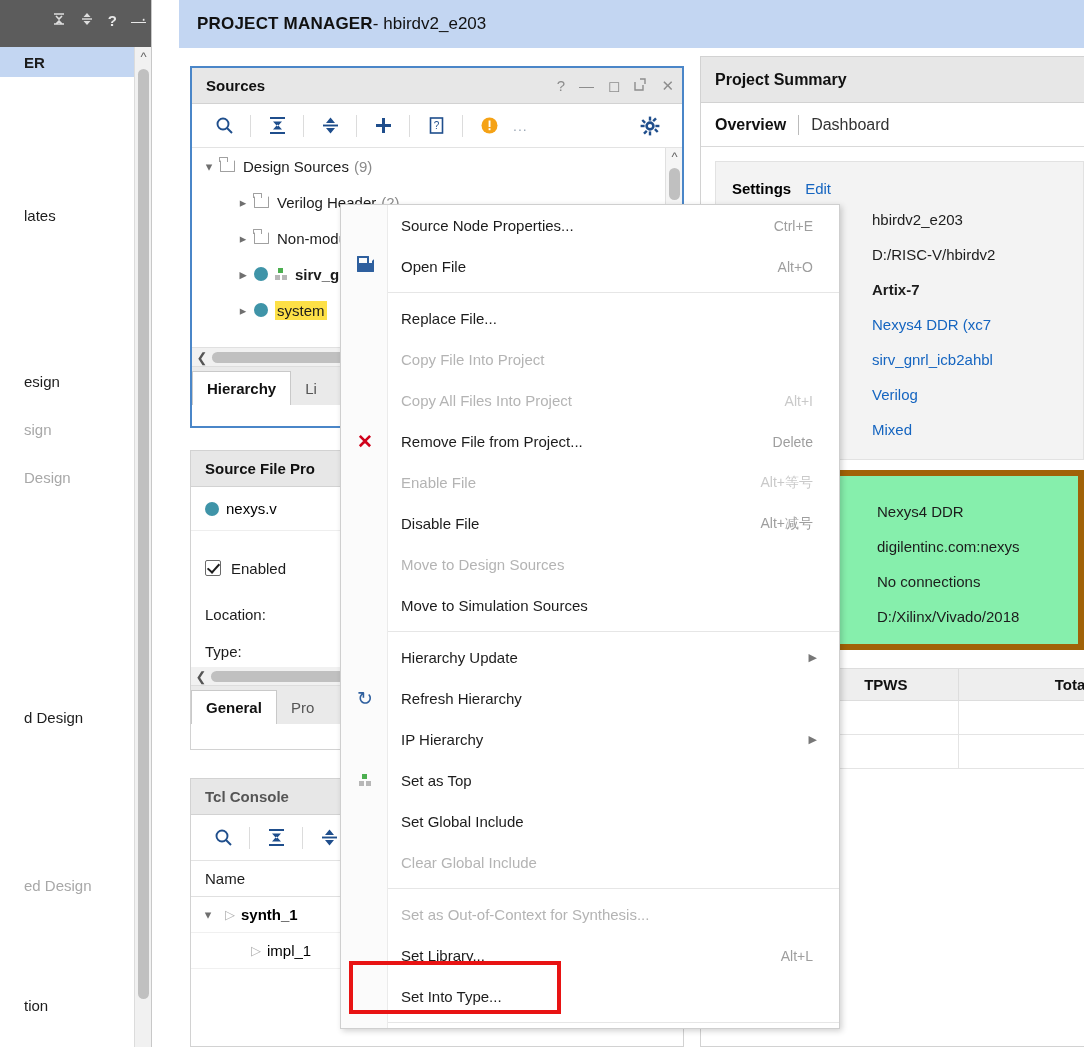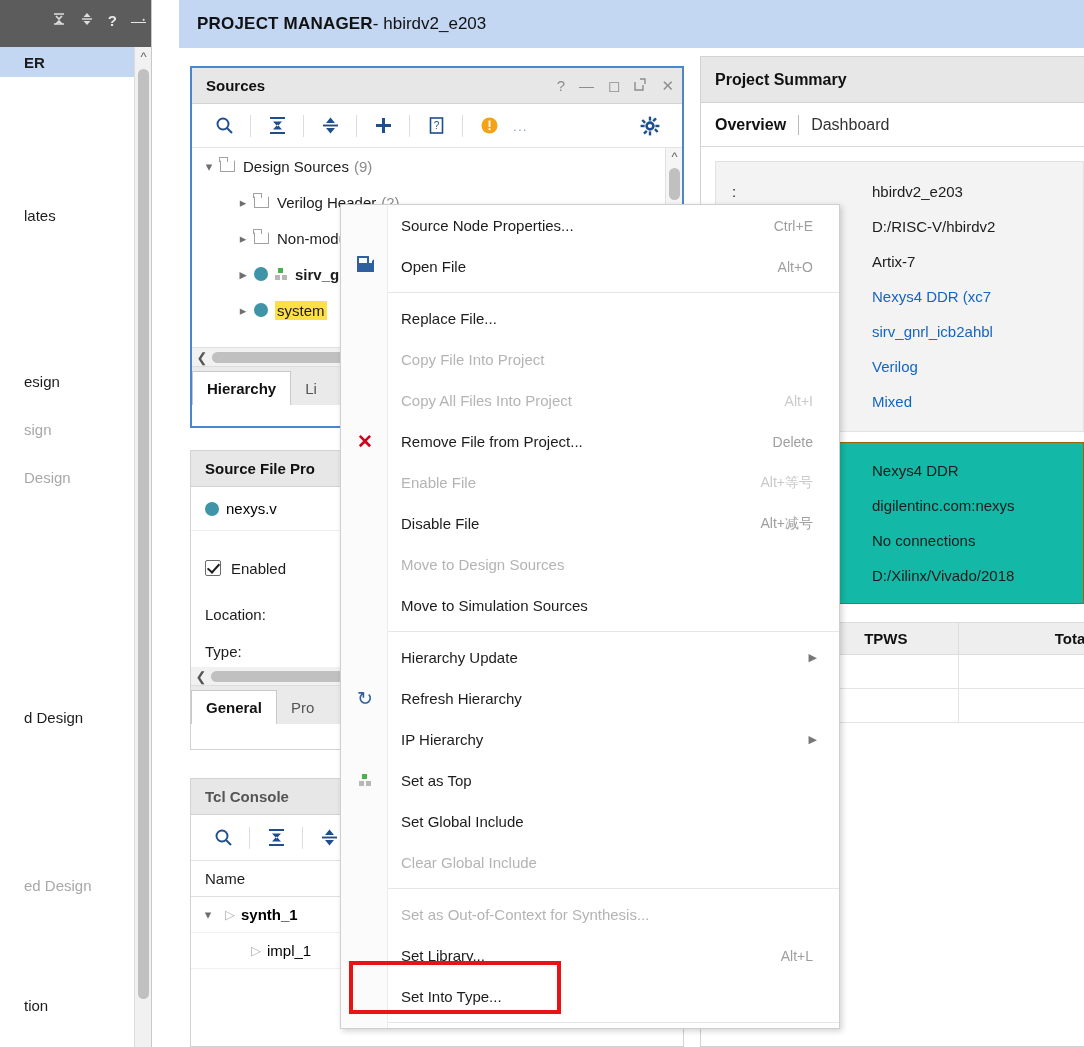--- a/index.html
+++ b/index.html
@@ -186,25 +186,25 @@
   .psum-card {
     margin: 14px 0 0 14px; background: #f3f3f3; border: 1px solid #e2e2e2;
     padding: 12px 0 12px 0;
   }
   .psum-h { display:flex; align-items:center; gap: 14px; padding-left: 16px; height: 28px; }
   .psum-h b { font-size: 15px; }
   .lnk { color: #1565c0; font-size: 15px; }
   .kv { display:flex; height: 35px; align-items:center; padding-left: 16px; font-size: 15px; white-space: nowrap; }
   .kv .k { width: 140px; color: #1c1c1c; }
   .kv .v { color: #1c1c1c; }
-  .kv .v.b { font-weight: normal; }
+  .kv .v.b { font-weight: bold; }
   .kv .v.l { color: #1565c0; }
   .psum-card2 {
-    margin: 10px 0 0 14px; background: #14b8a6; border: 1px solid #a16207;
-    padding: 10px 0 10px 0;
+    margin: 10px 0 0 14px; background: #86efac; border: 6px solid #a16207;
+    padding: 18px 0 10px 0;
   }
   .ptable { margin: 18px 0 0 14px; border-collapse: collapse; width: 520px; }
   .ptable th {
     background: #eeeeee; border: 1px solid #ddd; font-weight: bold;
     font-size: 15px; height: 32px; padding: 0 14px; color: #111;
   }
   .ptable td { border: 1px solid #e4e4e4; height: 34px; }
 
   
   .ctxmenu {
@@ -317,20 +317,24 @@
       <div class="panel-title">
         <span>Project Summary</span>
       </div>
       <div class="psum-tabs">
         <span class="t1">Overview</span>
         <span class="vr"></span>
         <span class="t2">Dashboard</span>
       </div>
 
       <div class="psum-card">
+        <div class="psum-h">
+          <b>Settings</b>
+          <span class="lnk">Edit</span>
+        </div>
         <div class="kv">
           <span class="k">:</span>
           <span class="v">hbirdv2_e203</span>
         </div>
         <div class="kv">
           <span class="k">on:</span>
           <span class="v">D:/RISC-V/hbirdv2</span>
         </div>
         <div class="kv">
           <span class="k">y:</span>

